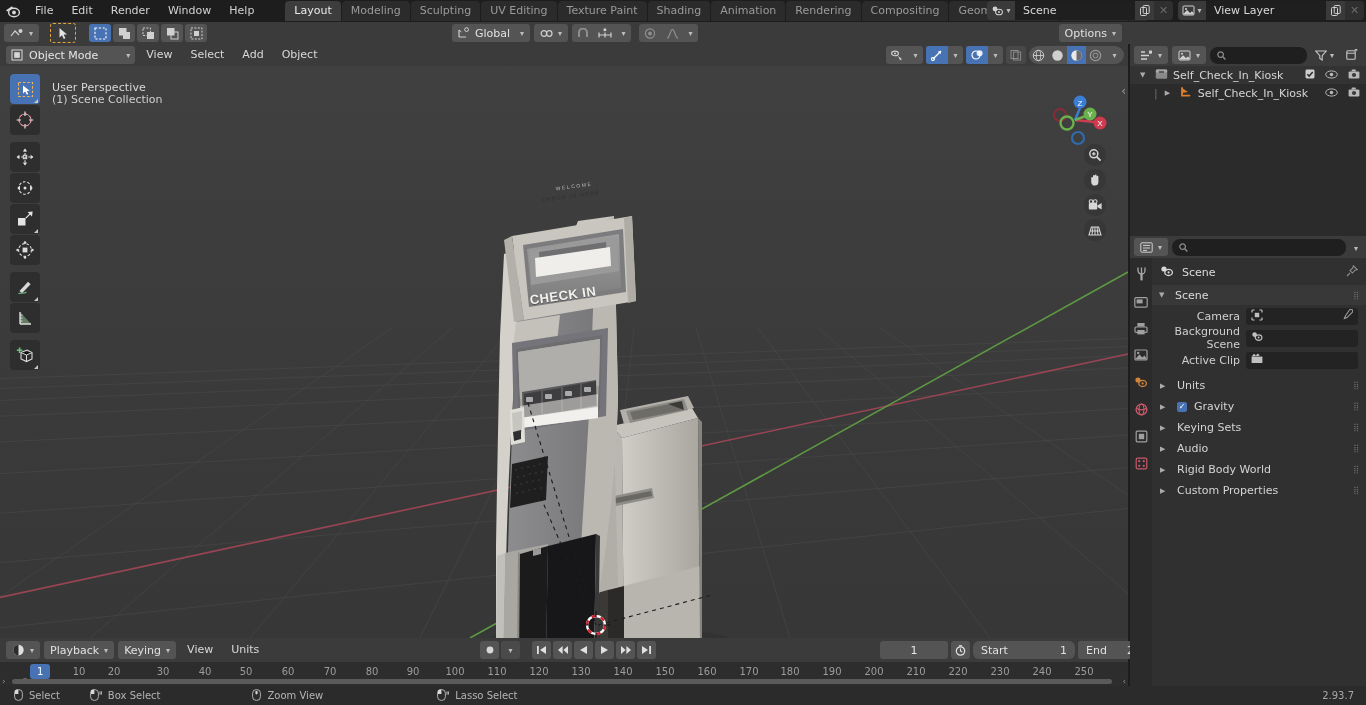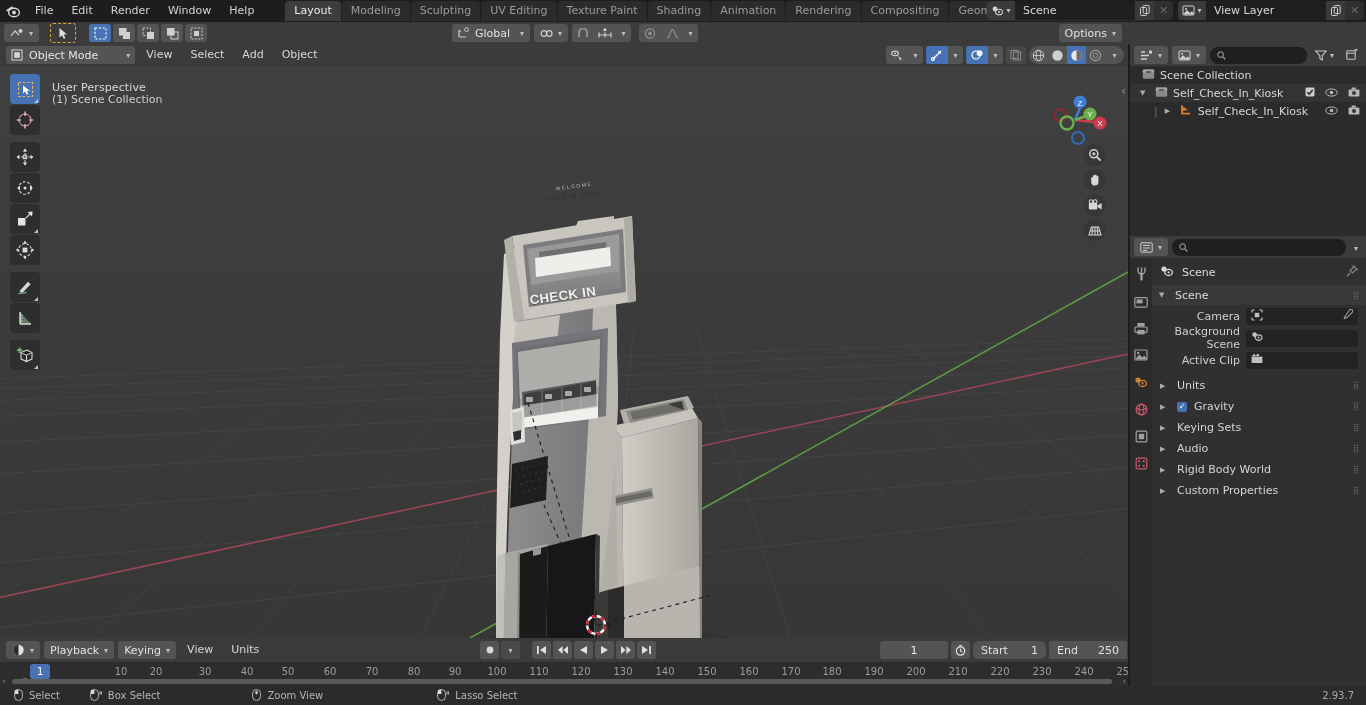--- a/index.html
+++ b/index.html
@@ -95,21 +95,21 @@
   
   .tlheader {
     position:absolute; left:0; top:638px; width:1128px; height:24px; background:#3b3b3b;
     display:flex; align-items:center; padding-left:6px; gap:4px;
   }
   .tl-ctr { position:absolute; left:480px; top:3px; display:flex; gap:2px; align-items:center;}
   .tbtn { width:19px; height:18px; background:#545454; border-radius:3px; display:flex; align-items:center; justify-content:center;}
   .numfield { height:18px; background:#545454; border-radius:3px; display:flex; align-items:center; justify-content:center; font-size:11px; color:#e8e8e8;}
   .labeled { height:18px; background:#545454; border-radius:3px; display:flex; align-items:center; font-size:11px; color:#e0e0e0; padding:0 8px; gap:18px;}
   .tlbody { position:absolute; left:0; top:662px; width:1128px; height:24px; background:#2d2d2d;}
-  .tl-tick { position:absolute; top:4px; font-size:10px; color:#9c9c9c; transform:translateX(-50%);margin-left:42px;}
+  .tl-tick { position:absolute; top:4px; font-size:10px; color:#9c9c9c; transform:translateX(-50%);}
   .playhead { position:absolute; top:2px; height:15px; background:#4772b3; border-radius:3px; color:#fff; font-size:10px; display:flex; align-items:center; justify-content:center; padding:0 7px;}
   .tl-scrollbar { position:absolute; left:12px; bottom:2px; height:5px; background:#5a5a5a; border-radius:3px;}
 
   
   .statusbar { position:absolute; left:0; top:686px; width:1366px; height:19px; background:#2b2b2b; display:flex; align-items:center; gap:6px; padding-left:14px; font-size:10px; color:#b4b4b4;}
   .sb-item { display:flex; align-items:center; gap:6px;}
   .sb-ver { position:absolute; right:12px; font-size:10px; color:#a8a8a8;}
 
   
   .outliner { position:absolute; left:1130px; top:44px; width:236px; height:192px; background:#2b2b2b;}
@@ -797,21 +797,21 @@
 
     <div style="position:absolute; left:880px; top:3px; display:flex; align-items:center; gap:3px;">
       <div class="numfield" style="width:68px;">1</div>
       <div class="tbtn">
         <svg width="11" height="11" viewBox="0 0 11 11">
             <circle cx="5.5" cy="6" r="4.2" fill="none" stroke="#e0e0e0" stroke-width="1.2"></circle>
             <path d="M5.5 3.6 L5.5 6 L7.2 7" stroke="#e0e0e0" stroke-width="1.1" fill="none"></path>
             <path d="M4 0.8 L7 0.8" stroke="#e0e0e0" stroke-width="1.3"></path>
           </svg>
       </div>
-      <div class="labeled" style="width:73px; justify-content:space-between;border-radius:6px;">
+      <div class="labeled" style="width:102px; justify-content:space-between;border-radius:6px;">
         <span>Start</span>
         <span>1</span>
       </div>
       <div class="labeled" style="width:78px; justify-content:space-between;">
         <span>End</span>
         <span>250</span>
       </div>
     </div>
   </div>
 
@@ -922,30 +922,20 @@
       </div>
       <div class="tsbtn" style="background:transparent;">
         <svg width="12" height="12" viewBox="0 0 12 12">
             <rect x="0.8" y="1.8" width="8.4" height="8.4" rx="1" fill="none" stroke="#c8c8c8" stroke-width="1.1"></rect>
             <path d="M0.8 4.2 L9.2 4.2" stroke="#c8c8c8" stroke-width="1"></path>
             <path d="M8.6 0.8 L11.4 0.8 M10 -0.6 L10 2.2" stroke="#c8c8c8" stroke-width="1.1"></path>
           </svg>
       </div>
     </div>
 
-    <div class="ol-row" style="padding-left:12px;">
-      <span>
-        <svg width="13" height="12" viewBox="0 0 13 12">
-            <rect x="0.8" y="1.6" width="11.4" height="9.2" rx="1.4" fill="#8a8a8a"></rect>
-            <rect x="0.8" y="1.6" width="11.4" height="3" rx="1.2" fill="#a6a6a6"></rect>
-            <rect x="4" y="3.2" width="5" height="1.6" fill="#4a4a4a"></rect>
-          </svg>
-      </span>
-      <span>Scene Collection</span>
-    </div>
 
     <div class="ol-row hl" style="padding-left:10px;">
       <span class="ol-tri">▼</span>
       <span>
         <svg width="13" height="12" viewBox="0 0 13 12">
             <rect x="0.8" y="1.6" width="11.4" height="9.2" rx="1.4" fill="#8a8a8a"></rect>
             <rect x="0.8" y="1.6" width="11.4" height="3" rx="1.2" fill="#a6a6a6"></rect>
             <rect x="4" y="3.2" width="5" height="1.6" fill="#4a4a4a"></rect>
           </svg>
       </span>

